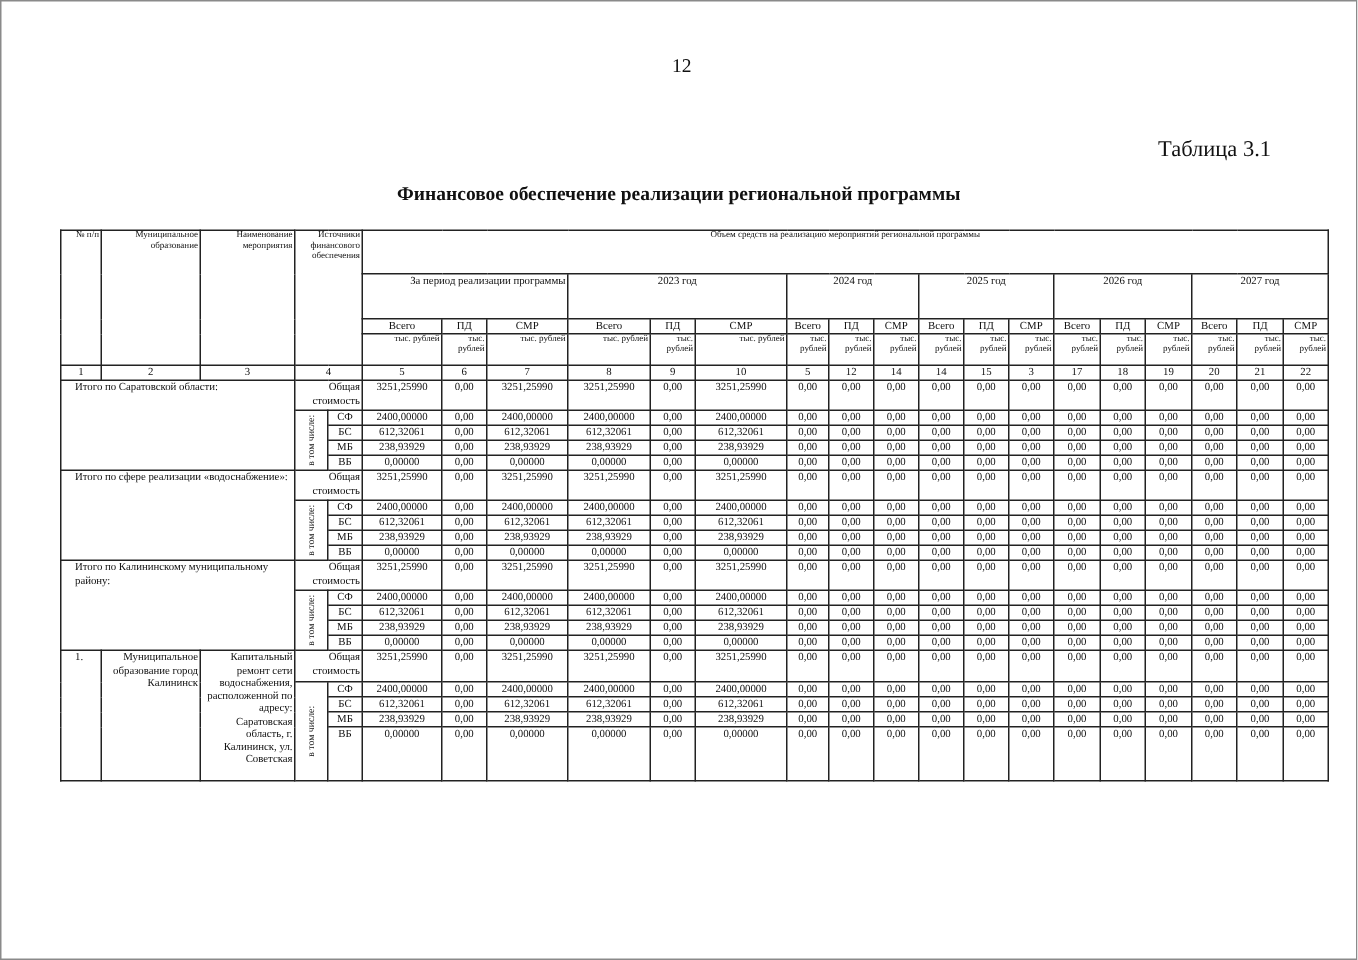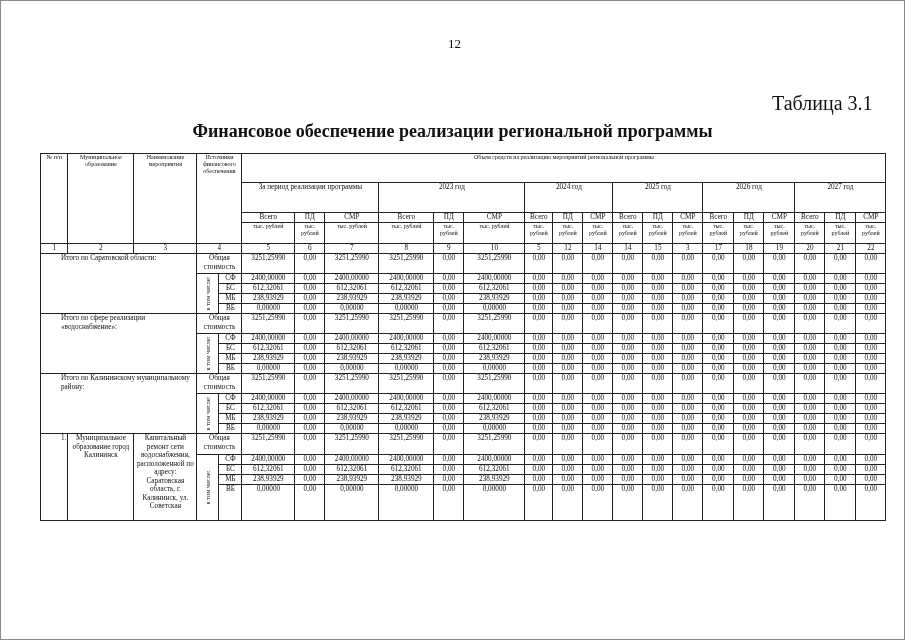--- a/index.html
+++ b/index.html
@@ -10,37 +10,37 @@
     color: #111;
   }
   .page-frame {
     position: absolute; left: 0; top: 0; width: 903px; height: 638px;
     border: 1px solid #8a8a8a;
   }
   .page-num {
     position: absolute; left: 448px; top: 36px; font-size: 13px;
   }
   .table-label {
-    position: absolute; left: 772px; top: 92px; font-size: 20px;
+    position: absolute; left: 772px; top: 92px; font-size: 15px;
   }
   .doc-title {
     position: absolute; left: 0; width: 905px; top: 121px; text-align: center;
-    font-size: 18px; font-weight: bold;
+    font-size: 13px; font-weight: bold;
   }
   .grid {
     position: absolute; left: 40px; top: 153px;
     border-collapse: collapse; table-layout: fixed;
     font-size: 7.2px; line-height: 8.5px;
   }
   .grid td {
     border: 1px solid #222; padding: 0 1px; text-align: center;
     vertical-align: top; overflow: hidden; white-space: nowrap;
   }
-  .grid td.wrap { white-space: normal; }
-  .grid td.left { text-align: left; padding-left: 20px; }
+  .grid td.wrap { white-space: normal; text-align: right; }
+  .grid td.left { text-align: left; padding-left: 9px; }
   .grid td.hdr-small { font-size: 6px; line-height: 7px; }
   .grid td.num { font-size: 7.2px; }
   .rot {
     display: inline-block; transform: rotate(-90deg); white-space: nowrap;
     font-size: 6.5px; line-height: 7px;
   }
   .rot-cell { position: relative; }
   .rot-cell .rot-wrap {
     position: absolute; left: 0; right: 0; top: 0; bottom: 0;
     display: flex; align-items: center; justify-content: center;

